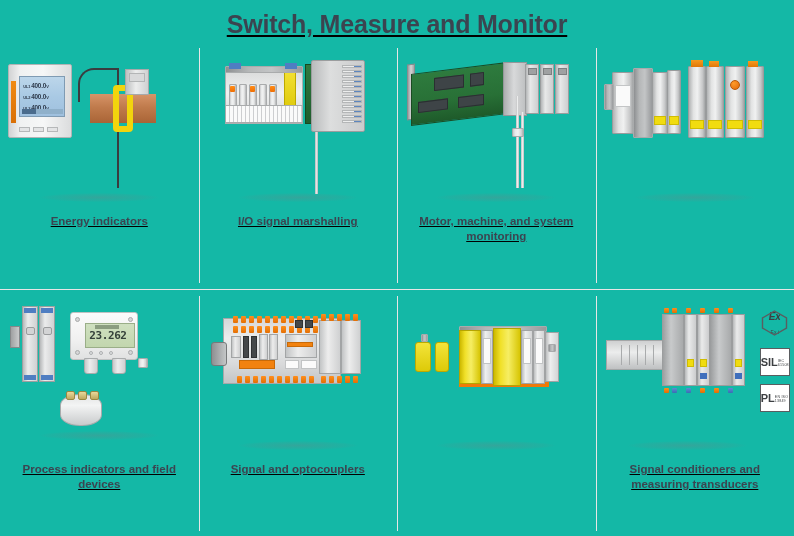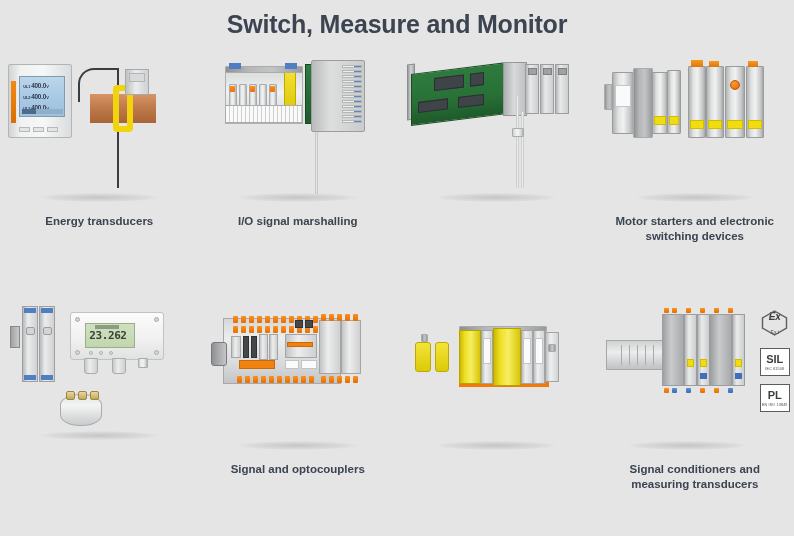--- a/index.html
+++ b/index.html
@@ -2,21 +2,21 @@
 <html><head>
 <meta charset="utf-8">
 <style>
   * { box-sizing: border-box; margin: 0; padding: 0; }
   html, body {
     width: 794px; height: 536px;
     background: #ffffff;
     font-family: "Liberation Sans", sans-serif;
     overflow: hidden;
   }
-  .page { position: relative; width: 794px; height: 536px; background: #e5e5e5; }
+  .page { position: relative; width: 794px; height: 536px; background: #14b8a6; text-decoration: underline; }
 
   .page-title {
     text-align: center;
     font-size: 25px;
     font-weight: bold;
     color: #3b4450;
     letter-spacing: -0.2px;
     padding-top: 6px;
     height: 42px;
     line-height: 36px;
@@ -281,21 +281,21 @@
     background: #d3d4d5; border: 1px solid #9a9c9d; border-radius: 2px;
   }
   .pi-conn {
     position: absolute; left: 10px; top: 28px;
     width: 10px; height: 22px;
     background: linear-gradient(to right, #9fa1a2, #c9cacb);
     border: 1px solid #86888a;
   }
   .field-box {
     position: absolute; left: 70px; top: 14px;
-    width: 94px; height: 48px;
+    width: 68px; height: 48px;
     background: linear-gradient(to bottom, #fbfbfb 0%, #f0f0f0 60%, #e0e1e1 100%);
     border: 1px solid #c0c2c3; border-radius: 3px;
   }
   .field-box .screw {
     position: absolute; width: 5px; height: 5px; border-radius: 50%;
     background: #d5d6d7; border: 1px solid #a8aaab;
   }
   .field-lcd {
     position: absolute; left: 14px; top: 10px;
     width: 50px; height: 25px;
@@ -428,21 +428,21 @@
     position: absolute; left: 1px; top: 0; width: 27px; height: 26px;
   }
   .badge-ex .ex-main {
     font-size: 10px; font-weight: bold; font-style: italic; color: #3c3f42;
     line-height: 10px; margin-top: -3px;
   }
   .badge-ex .ex-sub { font-size: 5px; color: #3c3f42; margin-top: 7px; }
   .badge-box {
     width: 30px; height: 28px;
     border: 1.5px solid #5a5d60;
-    display: flex; flex-direction: column;
+    display: flex; flex-direction: row;
     align-items: center; justify-content: center;
     background: #fff;
   }
   .badge-box .b-main {
     font-size: 11px; font-weight: bold; color: #3c3f42; line-height: 11px;
   }
   .badge-box .b-sub {
     font-size: 3.6px; color: #3c3f42; letter-spacing: 0.2px; margin-top: 2px;
   }
 </style>
@@ -476,21 +476,21 @@
               <div class="lcd-bar"></div>
             </div>
             <div class="meter-btns">
                 <i></i>
                 <i></i>
                 <i></i>
               </div>
           </div>
           <div class="shadow"></div>
         </div>
-        <div class="caption">Energy transducers</div>
+        <div class="caption">Energy indicators</div>
       </div>
 
       <div class="cell">
         <div class="art">
           <div class="io-cable"></div>
           <div class="io-left"></div>
           <div class="mod" style="left:30px; top:34px; width:8px; height:30px;"></div>
           <div class="mod" style="left:40px; top:34px; width:8px; height:30px;"></div>
           <div class="mod" style="left:50px; top:34px; width:8px; height:30px;"></div>
           <div class="mod" style="left:60px; top:34px; width:8px; height:30px;"></div>
@@ -542,20 +542,21 @@
               <b></b>
             </div>
           <div class="mm-mod" style="left:158px;">
               <b></b>
             </div>
           <div class="mm-cable" style="left:119px; top:46px; height:92px;"></div>
           <div class="mm-cable" style="left:124px; top:62px; height:76px;"></div>
           <div class="mod" style="left:115px; top:78px; width:12px; height:9px;"></div>
           <div class="shadow"></div>
         </div>
+        <div class="caption">Motor, machine, and system monitoring</div>
       </div>
 
       <div class="cell">
         <div class="art">
           <div class="ms" style="left:16px; top:22px; width:22px; height:62px;">
             <div class="wlab"></div>
           </div>
           <div class="mod dark" style="left:37px; top:18px; width:20px; height:70px;"></div>
           <div class="ms" style="left:56px; top:22px; width:16px; height:62px;">
             <div class="ylab"></div>
@@ -575,21 +576,20 @@
           </div>
           <div class="knob" style="left:134px; top:30px;"></div>
           <div class="ms" style="left:150px; top:16px; width:18px; height:72px;">
             <div class="ylab"></div>
           </div>
           <div class="ms-top" style="left:113px; top:11px; width:10px; height:6px;"></div>
           <div class="ms-top" style="left:152px; top:11px; width:10px; height:6px;"></div>
           <div class="mod dark" style="left:8px; top:34px; width:10px; height:26px;"></div>
           <div class="shadow"></div>
         </div>
-        <div class="caption">Motor starters and electronic switching devices</div>
       </div>
     </div>
 
     <div class="row row-2">
 
       <div class="cell">
         <div class="art">
           <div class="pi-mod" style="left:22px;">
             <div class="cap" style="top:1px;"></div>
             <div class="cap" style="bottom:1px;"></div>
@@ -621,20 +621,21 @@
           <div class="gland" style="left:112px;"></div>
           <div class="mod" style="left:138px; top:60px; width:10px; height:10px;"></div>
 
           <div class="head-tx">
             <div class="term" style="left:5px;"></div>
             <div class="term" style="left:17px;"></div>
             <div class="term" style="left:29px;"></div>
           </div>
           <div class="shadow" style="bottom:18px;"></div>
         </div>
+        <div class="caption">Process indicators and field devices</div>
       </div>
 
       <div class="cell">
         <div class="art">
           <div class="rl-base"></div>
           <div class="rl-conn"></div>
 
           <div class="rl-lever-row" style="left:34px; top:18px;">
             <i></i>
               <i></i>

